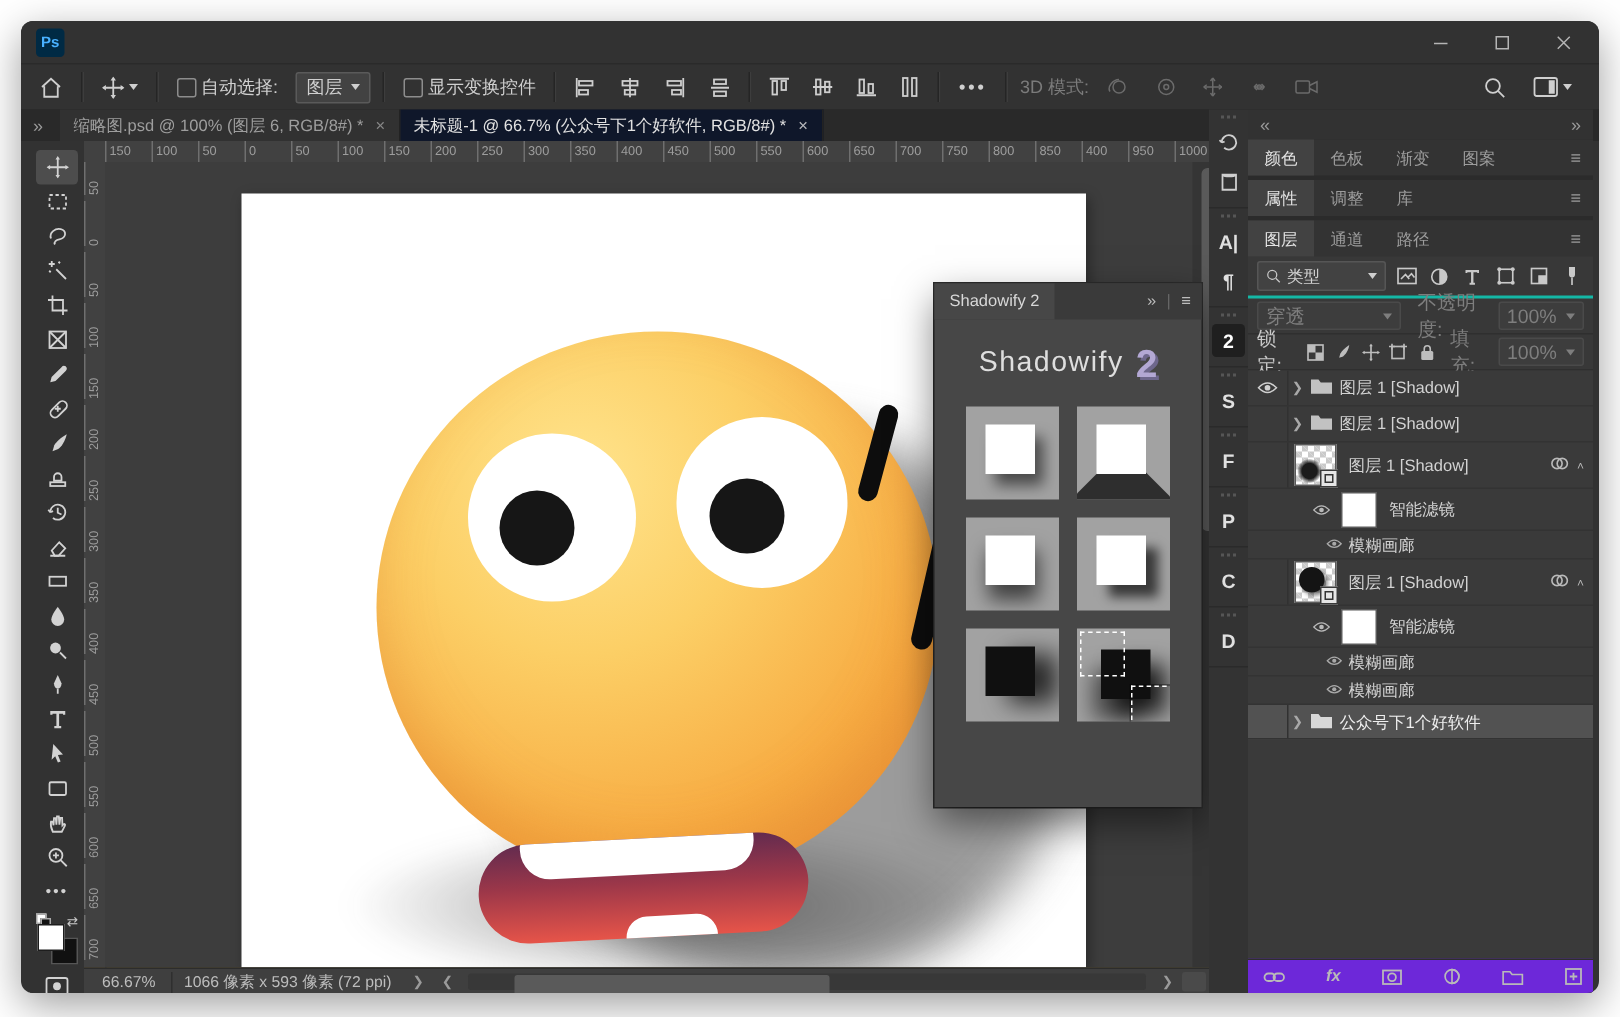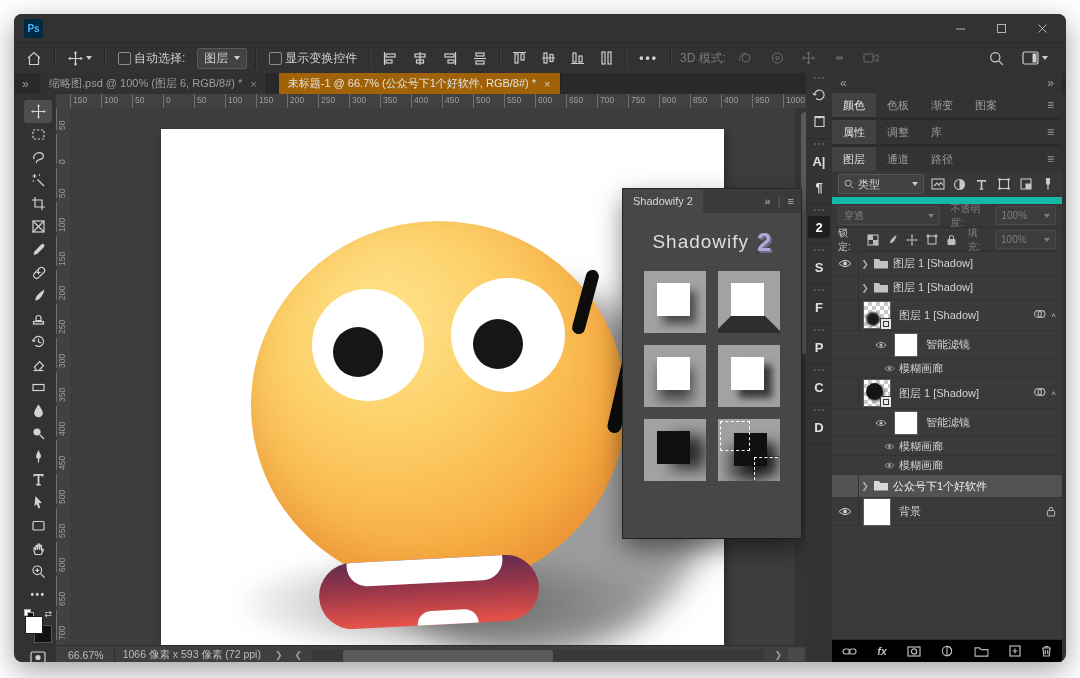--- a/index.html
+++ b/index.html
@@ -32,21 +32,21 @@
   .grayed{color:#7b7b7b;}
   .grayed svg *{stroke:#6b6b6b !important;fill:none;}
   .opt-right{margin-left:auto;display:flex;align-items:center;gap:14px;padding-right:6px;}
 
   
   .tabsrow{position:absolute;left:0;top:59px;right:0;height:21px;background:#292929;}
   .tabs-chevron{position:absolute;top:0;height:21px;display:flex;align-items:center;color:#9b9b9b;}
   .doc-tabs{position:absolute;left:26px;top:0;height:21px;display:flex;text-align:center;}
   .doc-tab{display:flex;align-items:center;gap:8px;padding:0 9px;font-size:11px;height:21px;
            background:#313131;color:#9e9e9e;border-right:1px solid #222;white-space:nowrap;}
-  .doc-tab.active{background:#a16207;color:#e2e2e2;margin-left:12px;}
+  .doc-tab.active{background:#0f172a;color:#e2e2e2;}
   .tab-close{color:inherit;opacity:.8;font-size:11px;}
 
   
   .toolbar{position:absolute;left:6px;top:80px;width:36px;bottom:0;background:#323232;
            display:flex;flex-direction:column;align-items:center;padding-top:6px;}
   .tool{width:28px;height:23px;display:flex;align-items:center;justify-content:center;border-radius:3px;
         position:relative;flex:0 0 auto;}
   .tool.active{background:#4d4d4d;}
   .tool svg{display:block;}
   .tool svg *{stroke:#d2d2d2;fill:none;stroke-width:1.2;}
@@ -130,27 +130,27 @@
             display:flex;flex-direction:column;}
   .rc-top{height:20px;display:flex;align-items:center;justify-content:space-between;
           padding:0 8px;color:#9b9b9b;background:#323232;}
   .pgroup{background:#383838;margin-bottom:3px;}
   .ptabs{display:flex;align-items:center;height:24px;background:#333;}
   .ptab{padding:0 11px;font-size:11px;color:#9c9c9c;height:100%;display:flex;align-items:center;}
   .ptab.active{background:#424242;color:#e3e3e3;}
   .pmenu{margin-left:auto;padding-right:8px;color:#9c9c9c;font-size:12px;}
 
   .layers-panel{flex:1;display:flex;flex-direction:column;background:#383838;min-height:0;}
-  .lp-filter{display:flex;align-items:center;gap:5px;height:26px;padding:0 6px;border-bottom:7px solid #14b8a6;}
+  .lp-filter{display:flex;align-items:center;gap:5px;height:26px;padding:0 6px;border-bottom:2px solid #14b8a6;}
   .lp-search{display:flex;align-items:center;gap:4px;background:#424242;border:1px solid #565656;
              border-radius:2px;height:18px;padding:0 5px;font-size:11px;width:74px;}
   .fico{width:17px;height:16px;display:flex;align-items:center;justify-content:center;border-radius:2px;}
   .fico svg *{stroke:#c9c9c9;fill:none;stroke-width:1.1;}
   .fico svg .f{fill:#c9c9c9;stroke:none;}
-  .lp-row2,.lp-row3{display:flex;align-items:center;gap:5px;height:23px;padding:0 6px;font-size:10px;
+  .lp-row2,.lp-row3{display:flex;align-items:center;gap:5px;height:23px;padding:0 6px;font-size:13px;
                     border-bottom:1px solid #2f2f2f;color:#7e7e7e;}
   .gbox{display:flex;align-items:center;justify-content:space-between;background:#3d3d3d;
         border:1px solid #4a4a4a;border-radius:2px;height:17px;padding:0 5px;color:#7e7e7e;}
   .lk{width:15px;display:flex;justify-content:center;}
   .lk svg *{stroke:#bdbdbd;fill:none;stroke-width:1.1;}
   .lk svg .f{fill:#bdbdbd;stroke:none;}
 
   .layer-list{flex:1;overflow:hidden;background:#3a3a3a;}
   .lrow{display:flex;align-items:center;border-bottom:1px solid #333;position:relative;font-size:11px;color:#d2d2d2;}
   .lrow.selected{background:#525252;}
@@ -168,22 +168,22 @@
   .so-badge::after{content:"";position:absolute;left:2px;top:2px;width:4px;height:4px;border:1px solid #333;}
   .blob1{position:absolute;left:1px;bottom:1px;width:16px;height:16px;border-radius:50%;
          background:radial-gradient(circle,#1b1b1b 45%,rgba(27,27,27,0) 75%);}
   .blob2{position:absolute;left:2px;top:3px;width:17px;height:17px;border-radius:50%;background:#141414;
          box-shadow:2px 2px 3px rgba(0,0,0,.5);}
   .lname{margin-left:4px;white-space:nowrap;overflow:hidden;}
   .rowicons{margin-left:auto;display:flex;align-items:center;gap:5px;padding-right:6px;color:#b9b9b9;}
   .folder{flex:0 0 auto;margin-left:2px;}
   .lockico svg *,.rowicons svg *{stroke:#b9b9b9;fill:none;stroke-width:1.1;}
 
-  .lp-bottom{height:22px;border-top:1px solid #2e2e2e;display:flex;align-items:center;justify-content:space-between;
-             gap:1px;padding:0 10px;background:#000000;}
+  .lp-bottom{height:22px;border-top:1px solid #2e2e2e;display:flex;align-items:center;justify-content:flex-start;
+             gap:27px;padding:0 10px;background:#6d28d9;}
   .lp-bottom .bico{display:flex;align-items:center;justify-content:center;color:#b9b9b9;font-size:11px;}
   .lp-bottom svg *{stroke:#b9b9b9;fill:none;stroke-width:1.2;}
 
   
   .shadowify{position:absolute;left:553px;top:81px;width:178px;height:349px;background:#474747;
              box-shadow:0 10px 24px rgba(0,0,0,.5),0 0 0 1px #2c2c2c;z-index:5;}
   .sh-header{height:24px;background:#3a3a3a;display:flex;align-items:center;}
   .sh-tab{height:100%;display:flex;align-items:center;padding:0 10px;background:#474747;
           font-size:11px;color:#d8d8d8;}
   .sh-hicons{margin-left:auto;display:flex;align-items:center;gap:7px;padding-right:7px;color:#bdbdbd;font-size:11px;}
@@ -934,36 +934,20 @@
 
         <div class="lrow selected" style="height:22px">
           <span class="eyecell"></span>
           <span class="expander">❯</span>
           <span class="folder"><svg width="16" height="12" viewBox="0 0 16 12">
                   <path d="M1 2 H6 L7.5 4 H15 V11.5 H1 Z" fill="#d8d8d8"></path>
                 </svg></span>
           <span class="lname" style="color:#efefef">公众号下1个好软件</span>
         </div>
 
-        <div class="lrow" style="height:27px">
-          <span class="eyecell">
-                <svg width="14" height="9" viewBox="0 0 14 9">
-                  <path d="M1 4.5 Q7 -1.8 13 4.5 Q7 10.8 1 4.5 Z" fill="none" stroke="#cfcfcf"></path>
-                  <circle cx="7" cy="4.5" r="1.9" fill="#cfcfcf"></circle>
-                </svg>
-              </span>
-          <span class="thumb" style="background:#fff"></span>
-          <span class="lname">背景</span>
-          <span class="rowicons lockico">
-                <svg width="10" height="11" viewBox="0 0 11 12">
-                  <rect x="1.5" y="5" width="8" height="6" rx="1"></rect>
-                  <path d="M3.5 5 V3.5 a2 2 0 0 1 4 0 V5"></path>
-                </svg>
-              </span>
-        </div>
 
       </div>
 
       <div class="lp-bottom">
         <span class="bico">
               <svg width="15" height="9" viewBox="0 0 15 9">
                 <rect x="1" y="2" width="7" height="5" rx="2.5"></rect>
                 <rect x="7" y="2" width="7" height="5" rx="2.5"></rect>
               </svg>
             </span>

